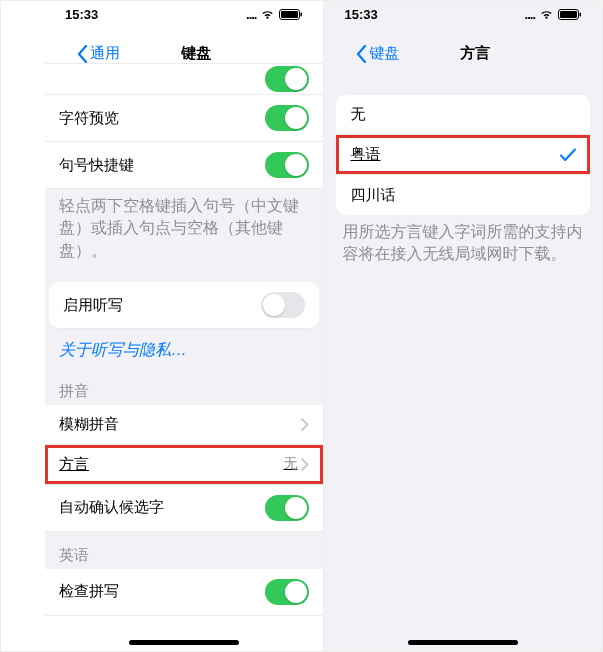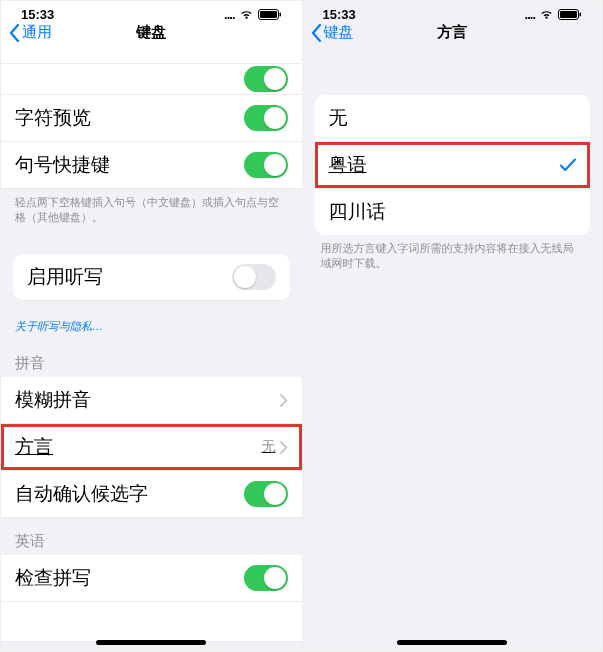--- a/index.html
+++ b/index.html
@@ -7,20 +7,21 @@
       background: #fff;
       font-family: -apple-system, "Helvetica Neue", Arial, sans-serif;
       font-size: 14px;
       color: #000;
     }
     .wrap {
       display: flex;
       width: 603px;
       height: 652px;
       border: 1px solid #eee;
+      padding-left: 44px;
     }
     .phone {
       width: 301px;
       height: 650px;
       background: #f2f2f6;
       position: relative;
       overflow: hidden;
     }
     .phone + .phone { border-left: 1px solid #eee; }
     .status-bar {
@@ -31,23 +32,24 @@
       padding: 4px 20px 0;
       background: transparent;
       font-weight: 600;
       font-size: 13px;
     }
     .status-right { display: flex; align-items: center; gap: 4px; }
     .status-right svg { display: block; }
     .nav {
       height: 40px;
       display: flex;
-      align-items: flex-start;
+      align-items: flex-end;
       position: relative;
       padding: 0 8px;
+      margin-left: 24px;
     }
     .nav-back {
       display: flex;
       align-items: center;
       color: #007aff;
       font-size: 15px;
       gap: 2px;
     }
     .nav-title {
       position: absolute;
@@ -60,25 +62,25 @@
     .cell {
       background: #fff;
       display: flex;
       align-items: center;
       justify-content: space-between;
       padding: 10px 14px;
       border-bottom: 1px solid #eceaea;
       min-height: 40px;
     }
     .cell:last-child { border-bottom: none; }
-    .cell-label { font-size: 19px; }
+    .cell-label { font-size: 15px; }
     .cell-value { color: #8e8e93; font-size: 14px; display: flex; align-items: center; gap: 4px; }
     .caption {
       padding: 6px 14px;
-      font-size: 11px;
+      font-size: 16px;
       color: #8e8e93;
       line-height: 1.4;
     }
     .link { color: #007aff; font-style: italic; }
     .section-header {
       padding: 14px 14px 4px;
       font-size: 15px;
       color: #8e8e93;
     }
     .switch {
@@ -155,21 +157,21 @@
       <span class="cell-label">字符预览</span>
       <div class="switch on"></div>
     </div>
     <div class="cell">
       <span class="cell-label">句号快捷键</span>
       <div class="switch on"></div>
     </div>
     <div class="caption">轻点两下空格键插入句号（中文键盘）或插入句点与空格（其他键盘）。</div>
 
     <div style="height:10px"></div>
-    <div class="cell rounded-top rounded-bot" style="margin:12px">
+    <div class="cell rounded-top rounded-bot" style="margin:4px">
       <span class="cell-label">启用听写</span>
       <div class="switch"></div>
     </div>
     <div class="caption link">关于听写与隐私…</div>
 
     <div class="section-header">拼音</div>
     <div class="cell">
       <span class="cell-label">模糊拼音</span>
       <span class="cell-value">
           <svg class="chevron" width="8" height="13" viewBox="0 0 8 13">

